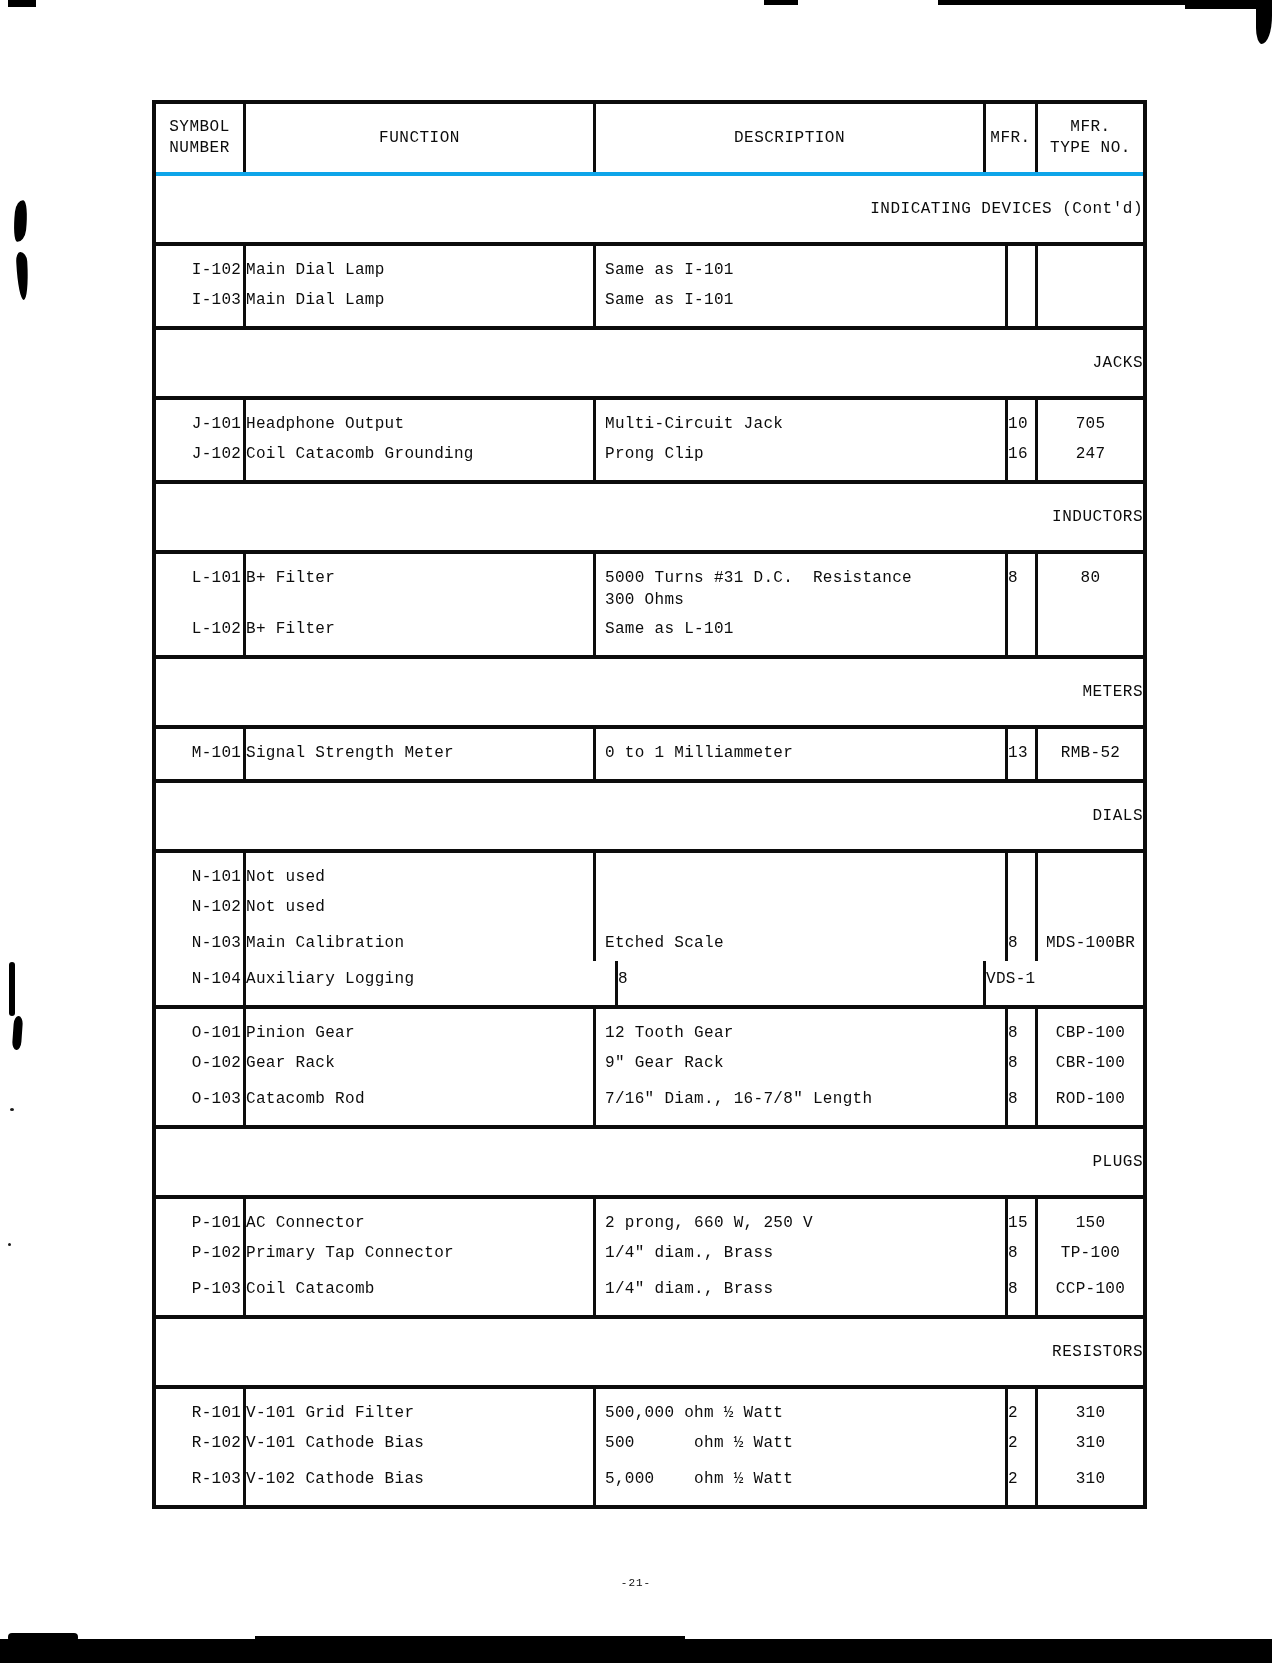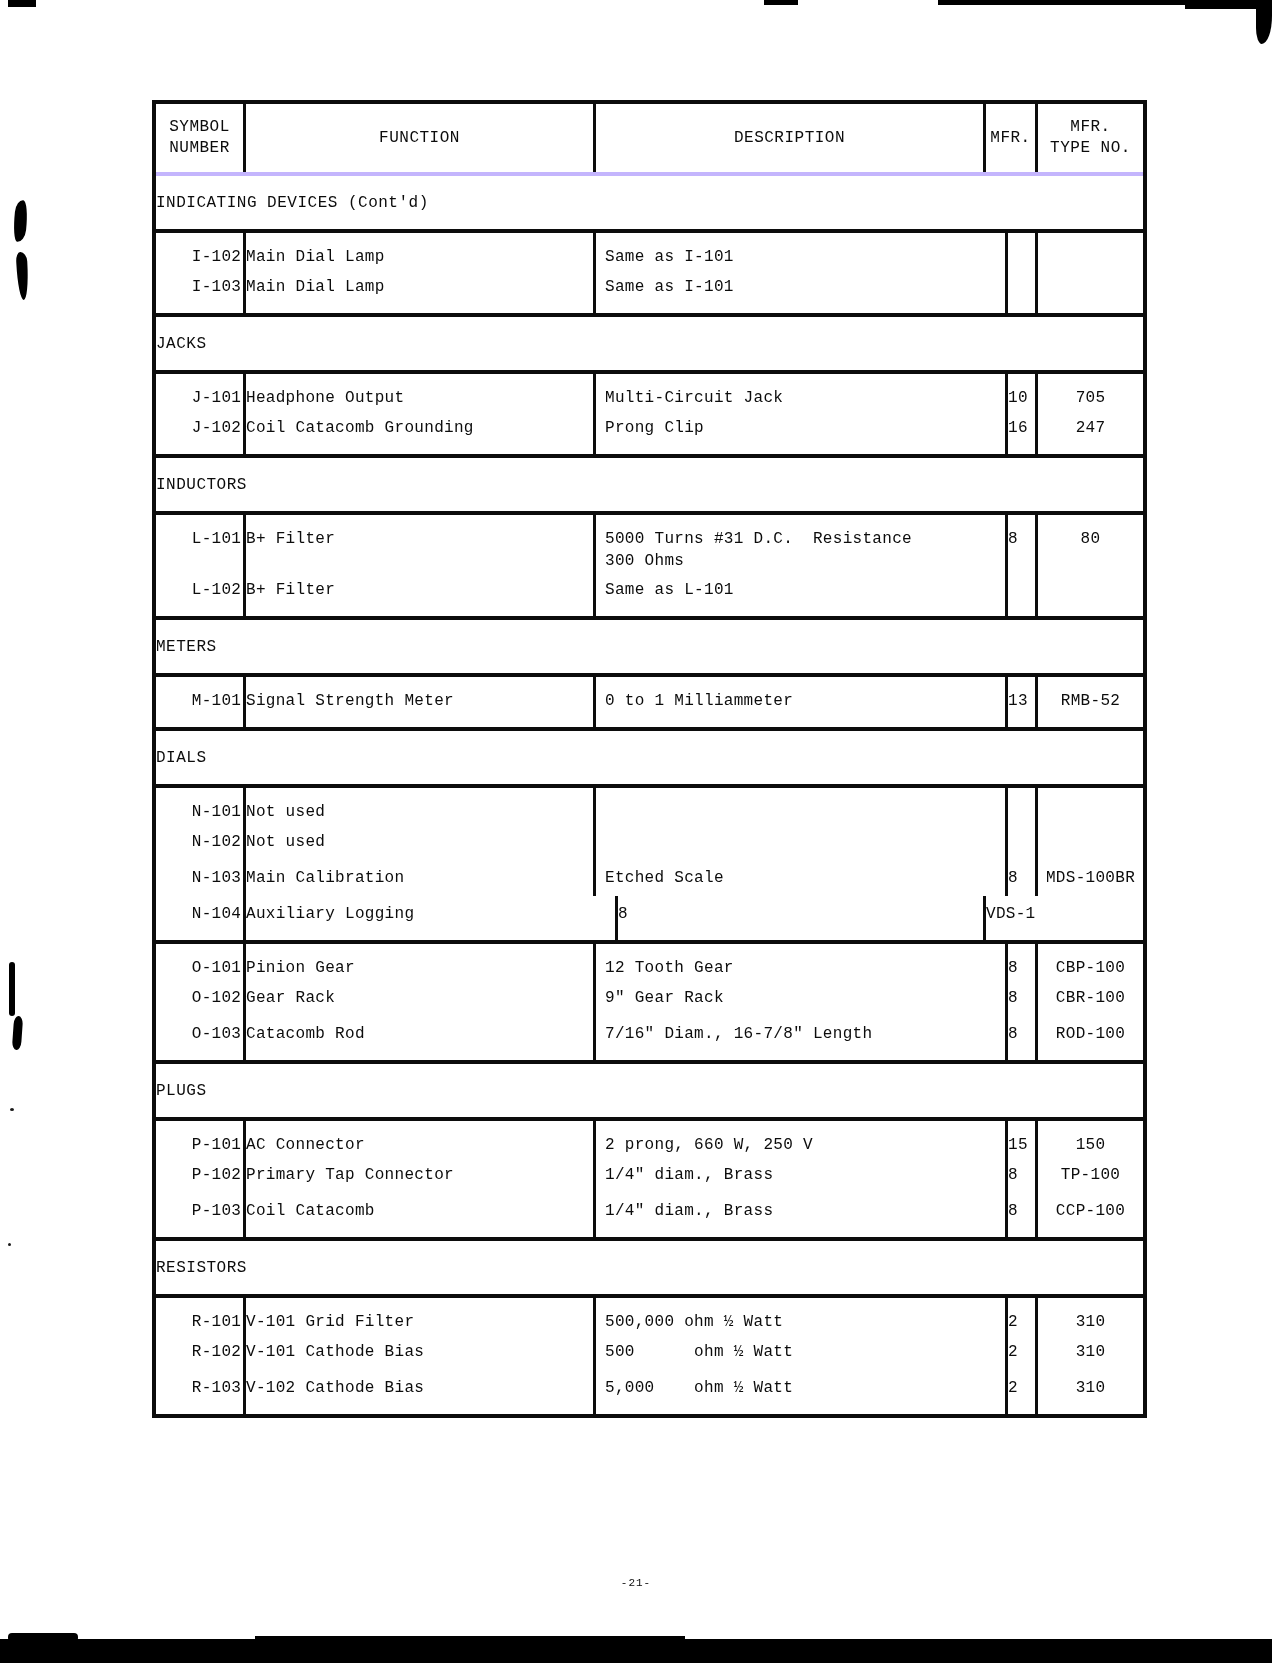--- a/index.html
+++ b/index.html
@@ -13,28 +13,28 @@
   .sheet{
     position:absolute;left:152px;top:100px;width:995px;
     border:4px solid #0c0c0c;box-sizing:border-box;background:#fff;
   }
   .grid-row{
     display:grid;
     grid-template-columns:87px 350px 390px 52px 108px;
   }
   .cell{box-sizing:border-box;border-left:3px solid #0c0c0c;overflow:hidden;}
   .cell.c0{border-left:none;}
-  .header-row{border-bottom:4px solid #c4b5fd;height:68px;}
+  .header-row{border-bottom:4px solid #0ea5e9;height:68px;}
   .header-row .cell{
     display:flex;flex-direction:column;justify-content:center;align-items:center;
     font-size:16px;line-height:21px;text-align:center;letter-spacing:.5px;
   }
   .band{
-    border-bottom:4px solid #0c0c0c;height:57px;box-sizing:border-box;
-    display:flex;align-items:center;justify-content:flex-start;
+    border-bottom:4px solid #0c0c0c;height:70px;box-sizing:border-box;
+    display:flex;align-items:center;justify-content:flex-end;
     font-size:16px;letter-spacing:.5px;white-space:pre;
   }
   .block{border-bottom:4px solid #0c0c0c;}
   .block:last-child{border-bottom:none;}
   .data-row .cell{
     min-height:36px;padding-top:7px;font-size:16px;line-height:22px;
     letter-spacing:.3px;white-space:pre;
   }
   .data-row .cell.c0{text-align:center;margin-left:34px;}
   .data-row .cell.c1{}

